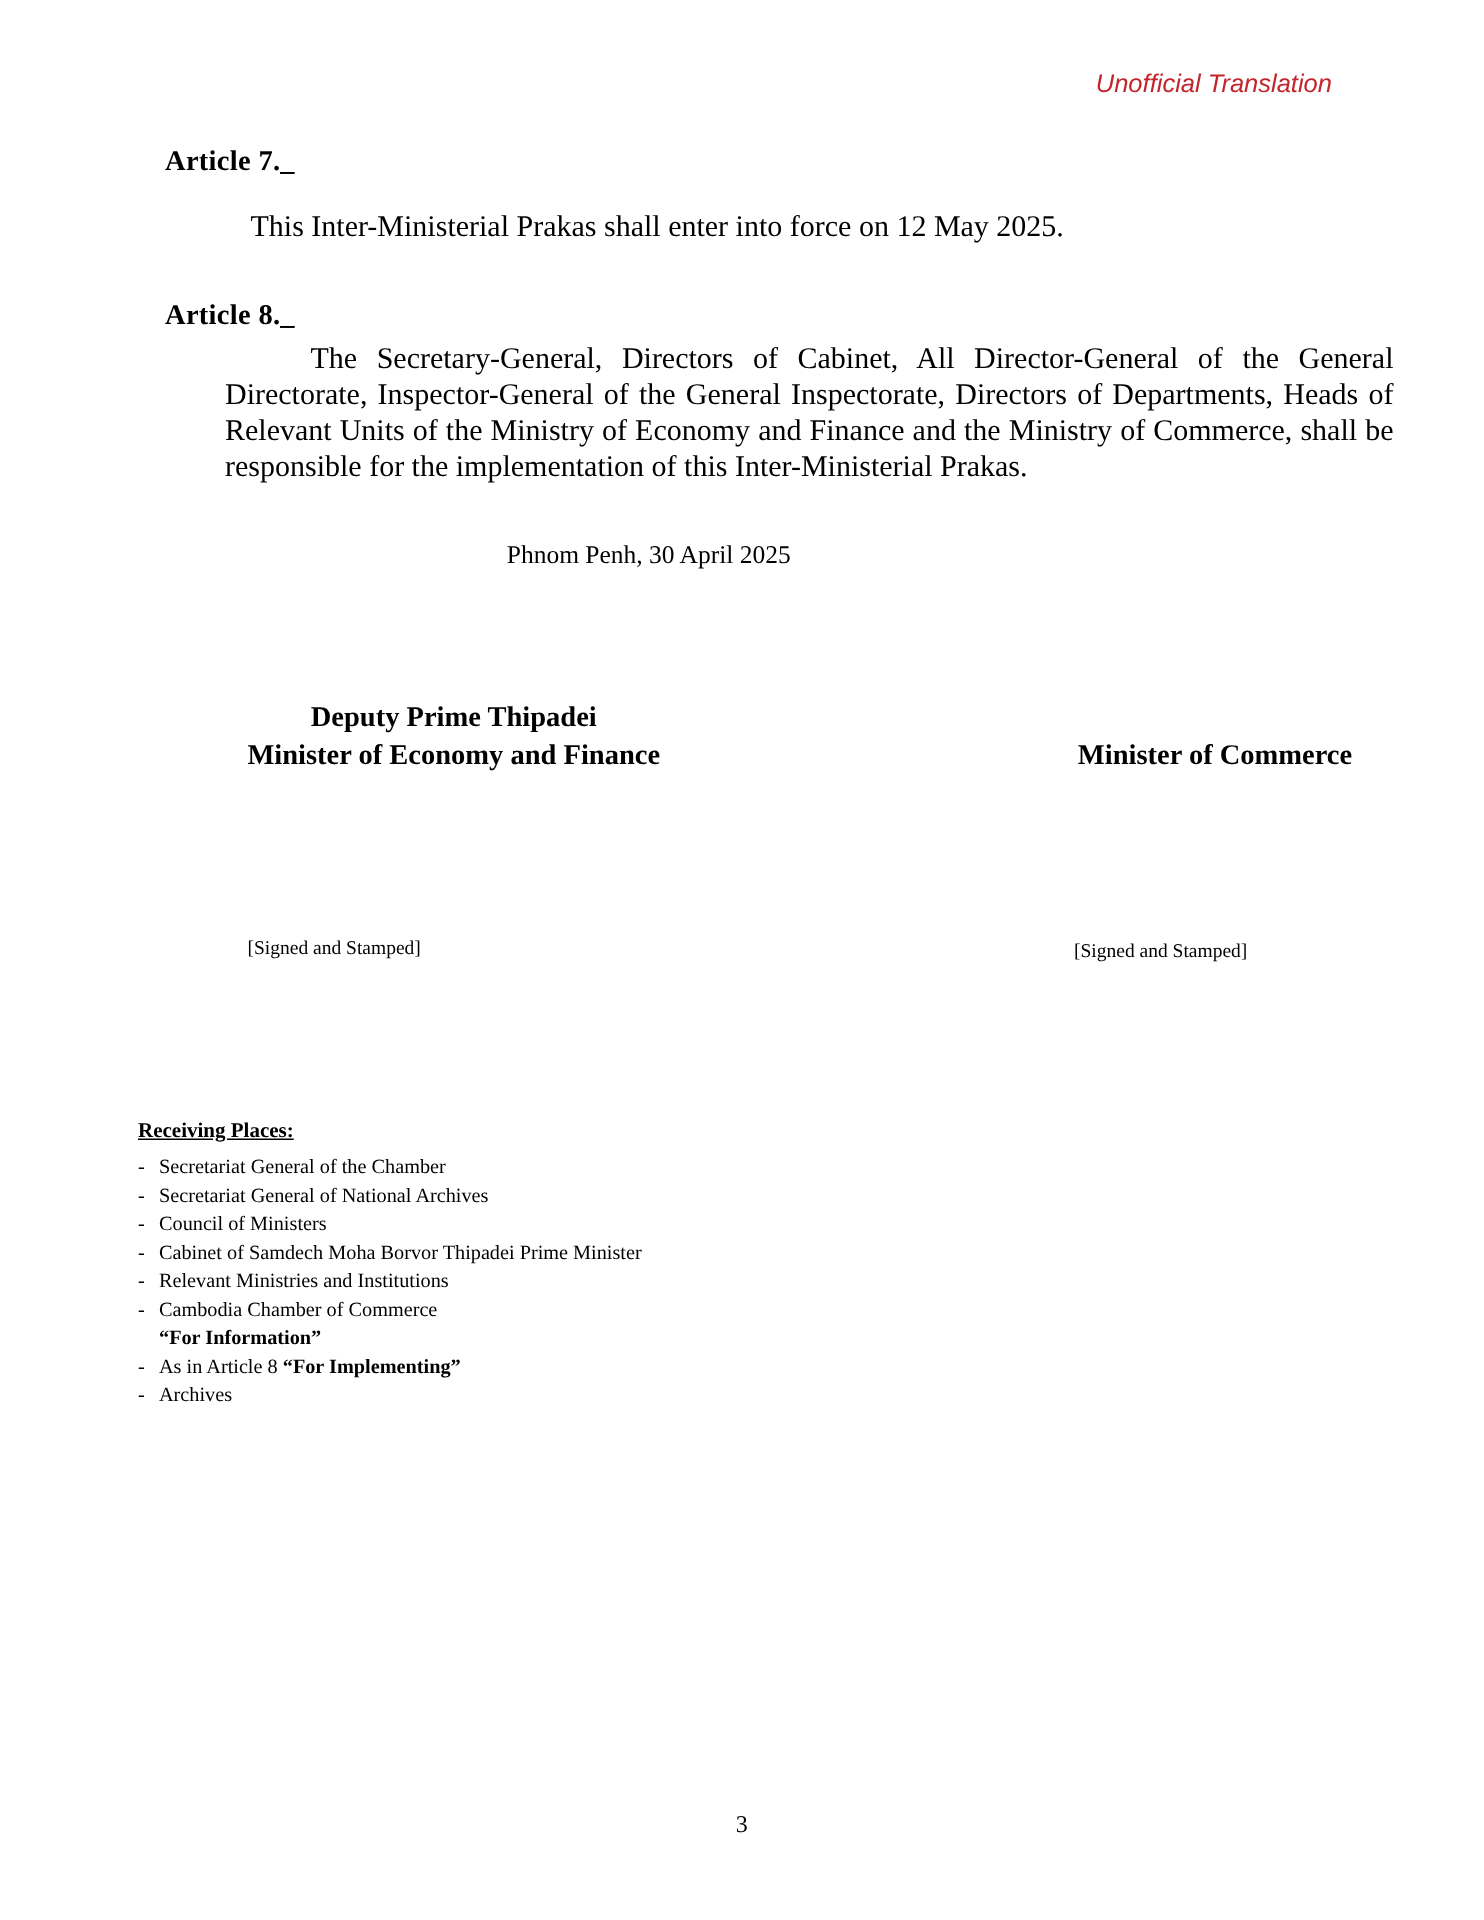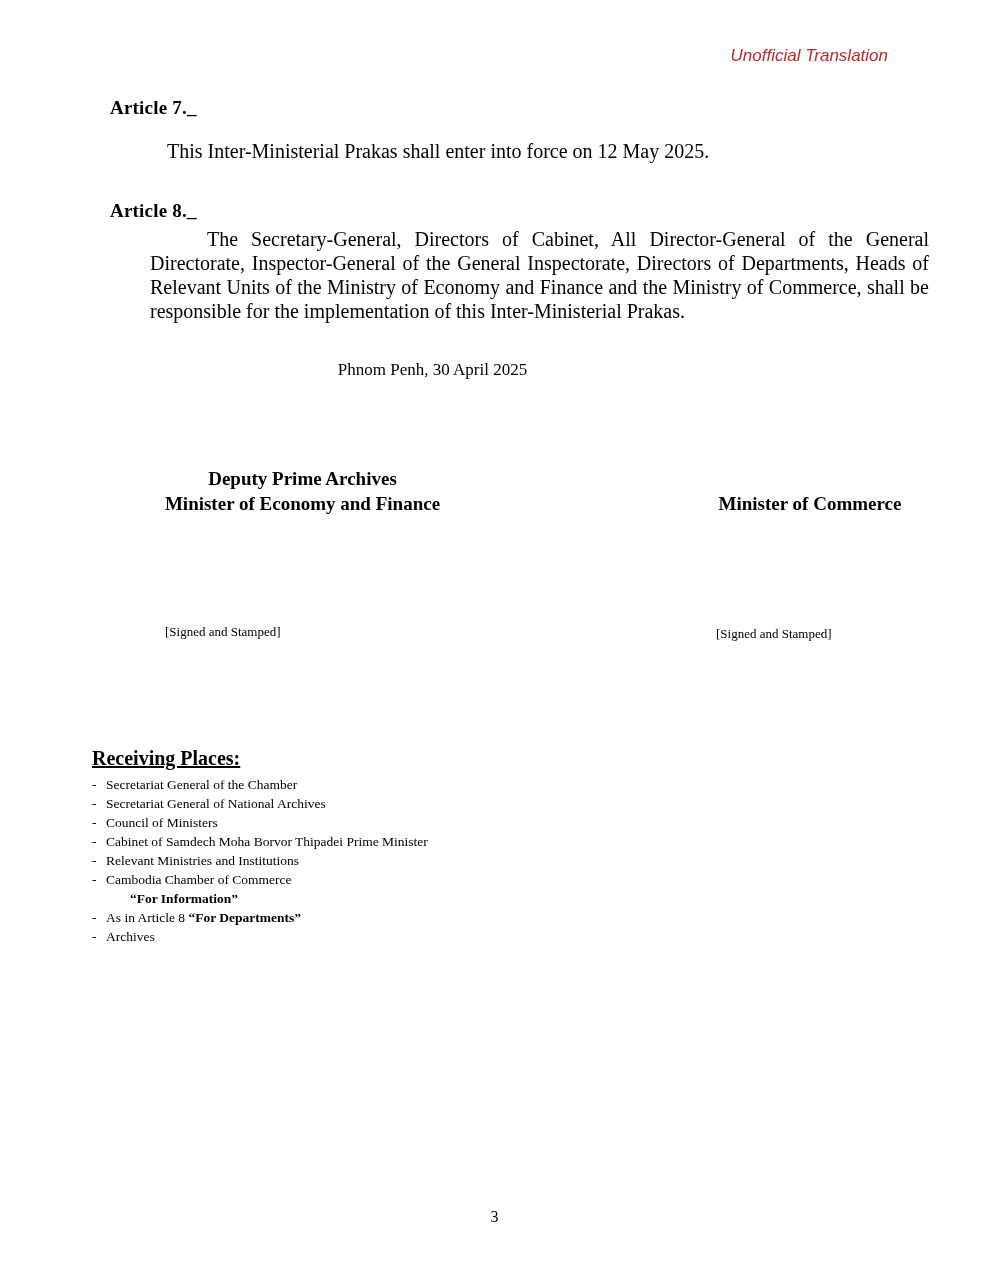--- a/index.html
+++ b/index.html
@@ -77,31 +77,31 @@
 
   .receiving {
     position: absolute;
     top: 747px; left: 92px;
     width: 420px;
     font-size: 13.5px;
   }
   .rp-heading {
     font-weight: bold;
     text-decoration: underline;
-    font-size: 20px;
+    font-size: 14px;
     margin-bottom: 5px;
   }
   .rp-item {
     display: flex;
     line-height: 19px;
   }
   .rp-dash { width: 14px; flex: 0 0 14px; }
   .rp-text { flex: 1; }
   .rp-bold { font-weight: bold; }
-  .rp-bold-line { font-weight: bold; display: block; margin-left: 24px; }
+  .rp-bold-line { font-weight: bold; display: block; }
 
   .page-number {
     position: absolute;
     top: 1208px; left: 0;
     width: 989px;
     text-align: center;
     font-size: 16px;
   }
 </style>
 </head>
@@ -113,21 +113,21 @@
 
   <div class="article-heading art7-heading">Article 7._</div>
   <p class="body-para art7-body">This Inter-Ministerial Prakas shall enter into force on 12 May 2025.</p>
 
   <div class="article-heading art8-heading">Article 8._</div>
   <p class="body-para art8-body">The Secretary-General, Directors of Cabinet, All Director-General of the General Directorate, Inspector-General of the General Inspectorate, Directors of Departments, Heads of Relevant Units of the Ministry of Economy and Finance and the Ministry of Commerce, shall be responsible for the implementation of this Inter-Ministerial Prakas.</p>
 
   <div class="dateline">Phnom Penh, 30 April 2025</div>
 
   <div class="signatory-left">
-    <div>Deputy Prime Archives</div>
+    <div>Deputy Prime Thipadei</div>
     <div>Minister of Economy and Finance</div>
   </div>
 
   <div class="signatory-right">Minister of Commerce</div>
 
   <div class="signed signed-left">[Signed and Stamped]</div>
   <div class="signed signed-right">[Signed and Stamped]</div>
 
   <div class="receiving">
     <div class="rp-heading">Receiving Places:</div>
@@ -161,21 +161,21 @@
       <span class="rp-dash">-</span>
       <span class="rp-text">
         <span>Cambodia Chamber of Commerce</span>
         <span class="rp-bold-line">“For Information”</span>
       </span>
     </div>
 
     <div class="rp-item">
       <span class="rp-dash">-</span>
       <span class="rp-text">
-        <span>As in Article 8 </span><span class="rp-bold">“For Departments”</span>
+        <span>As in Article 8 </span><span class="rp-bold">“For Implementing”</span>
       </span>
     </div>
 
     <div class="rp-item">
       <span class="rp-dash">-</span>
       <span class="rp-text">Archives</span>
     </div>
   </div>
 
   <div class="page-number">3</div>

